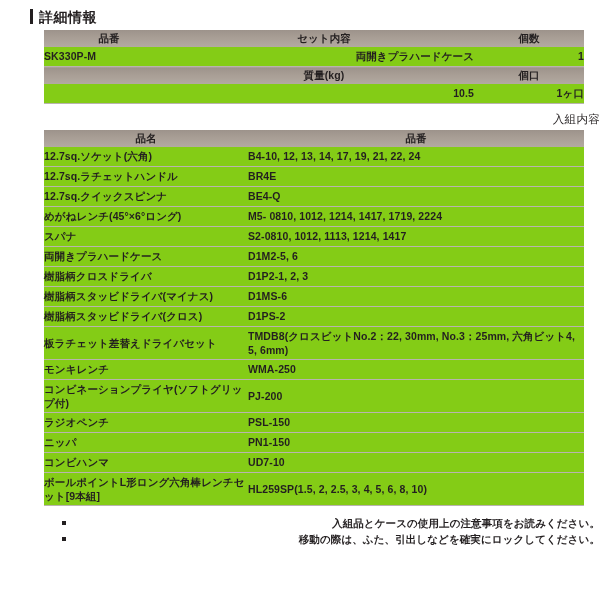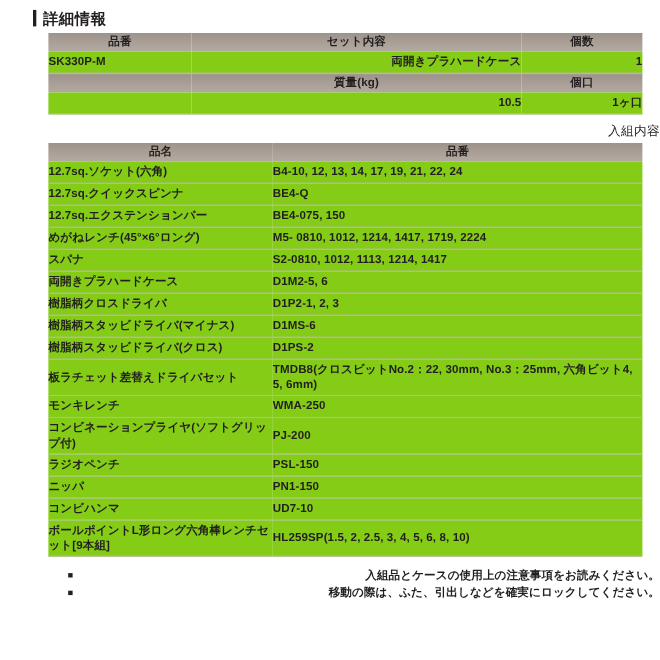--- a/index.html
+++ b/index.html
@@ -169,26 +169,26 @@
     <tbody>
       <tr>
         <th class="hdr-cell">品名</th>
         <th class="hdr-cell">品番</th>
       </tr>
     <tr>
           <td class="data-cell">12.7sq.ソケット(六角)</td>
           <td class="data-cell">B4-10, 12, 13, 14, 17, 19, 21, 22, 24</td>
         </tr>
         <tr>
+          <td class="data-cell">12.7sq.ラチェットハンドル</td>
+          <td class="data-cell">BR4E</td>
+        </tr>
+        <tr>
           <td class="data-cell">12.7sq.クイックスピンナ</td>
           <td class="data-cell">BE4-Q</td>
-        </tr>
-        <tr>
-          <td class="data-cell">12.7sq.エクステンションバー</td>
-          <td class="data-cell">BE4-075, 150</td>
         </tr>
         <tr>
           <td class="data-cell">めがねレンチ(45°×6°ロング)</td>
           <td class="data-cell">M5- 0810, 1012, 1214, 1417, 1719, 2224</td>
         </tr>
         <tr>
           <td class="data-cell">スパナ</td>
           <td class="data-cell">S2-0810, 1012, 1113, 1214, 1417</td>
         </tr>
         <tr>

